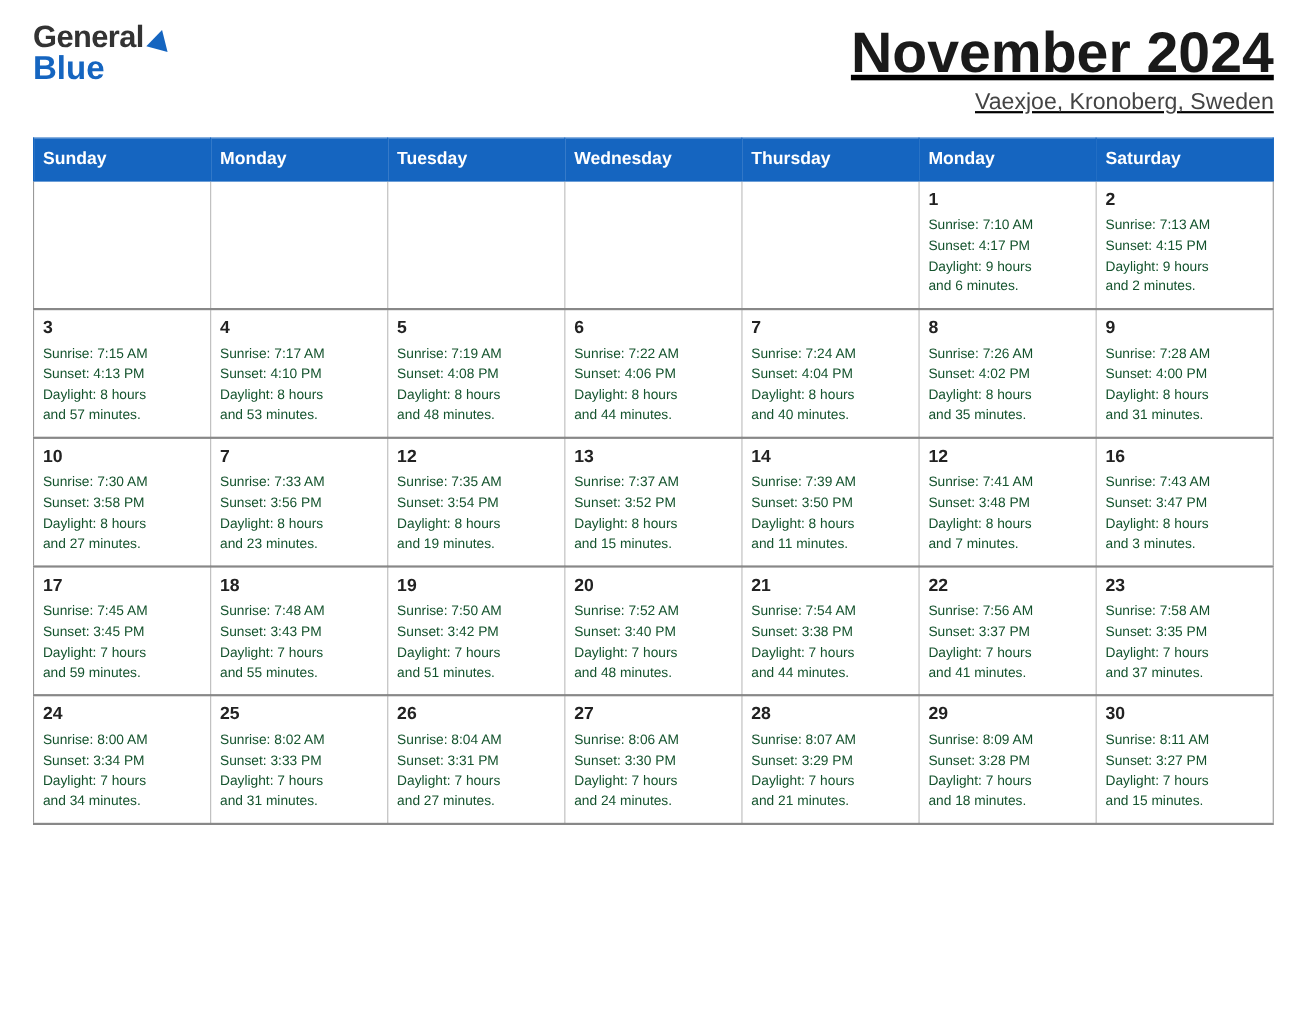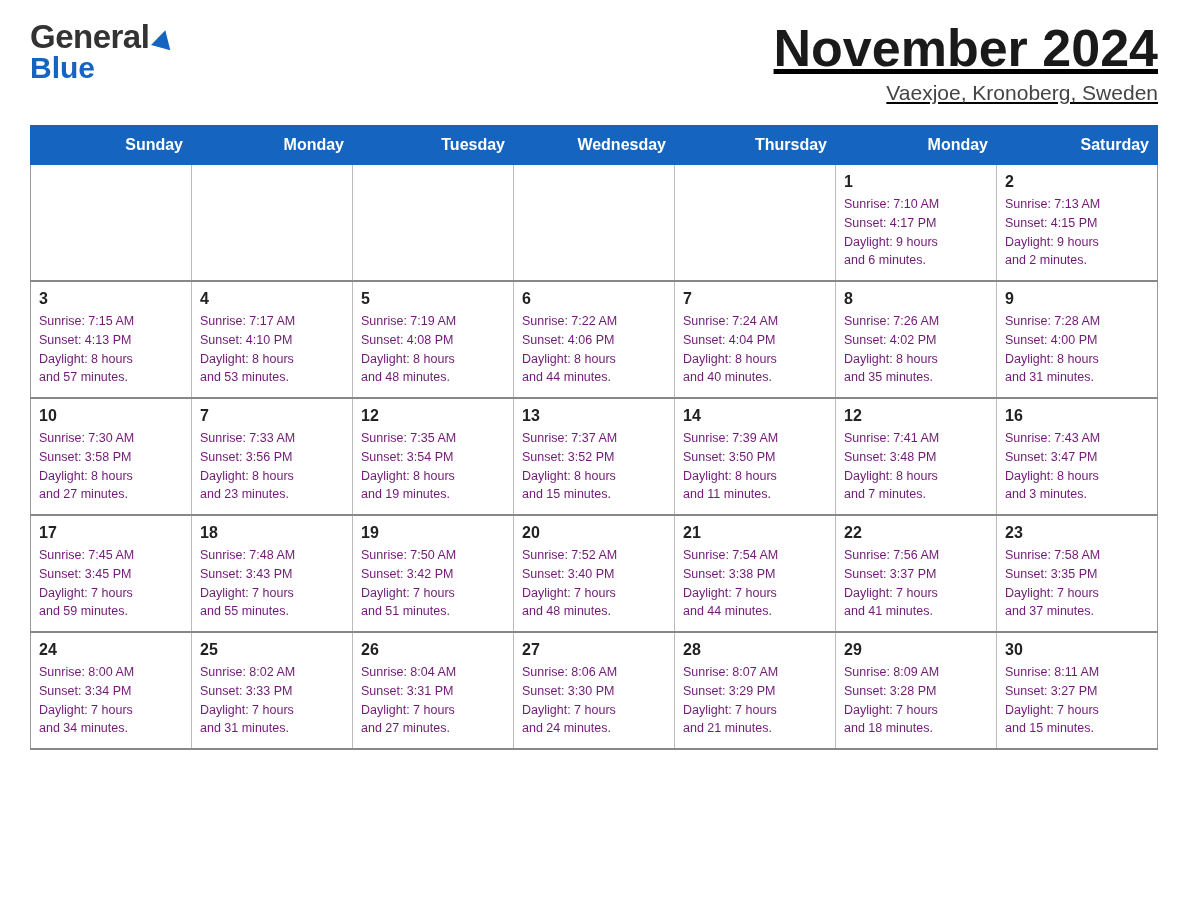--- a/index.html
+++ b/index.html
@@ -15,21 +15,21 @@
       justify-content: space-between;
       align-items: flex-start;
       margin-bottom: 20px;
     }
     .logo {
       display: flex;
       flex-direction: column;
       align-items: flex-start;
     }
     .logo-general {
-      font-size: 33px;
+      font-size: 28px;
       font-weight: bold;
       color: #333;
       letter-spacing: -0.5px;
       line-height: 1;
     }
     .logo-blue {
       font-size: 30px;
       font-weight: bold;
       color: #1565c0;
       line-height: 1;
@@ -55,21 +55,21 @@
       width: 100%;
       border-collapse: collapse;
       border: 1px solid #999;
     }
     .calendar-table thead tr th {
       background-color: #1565c0;
       color: #ffffff;
       font-size: 16px;
       font-weight: bold;
       padding: 10px 8px;
-      text-align: right;
+      text-align: left;
       border: 1px solid #1565c0;
     }
     .calendar-table tbody tr {
       border-bottom: 2px solid #888;
     }
     .calendar-table tbody tr td {
       vertical-align: top;
       padding: 8px 8px 10px 8px;
       border-right: 1px solid #bbb;
       width: 14.28%;
@@ -80,21 +80,21 @@
       border-right: none;
     }
     .day-number {
       font-size: 16px;
       font-weight: bold;
       color: #222;
       margin-bottom: 4px;
     }
     .day-info {
       font-size: 12.5px;
-      color: #701a75;
+      color: #14532d;
       line-height: 1.5;
     }
     .empty-cell {
       background: #f5f5f5;
     }
   </style>
 </head>
 <body>
 
 <div class="header-area">

